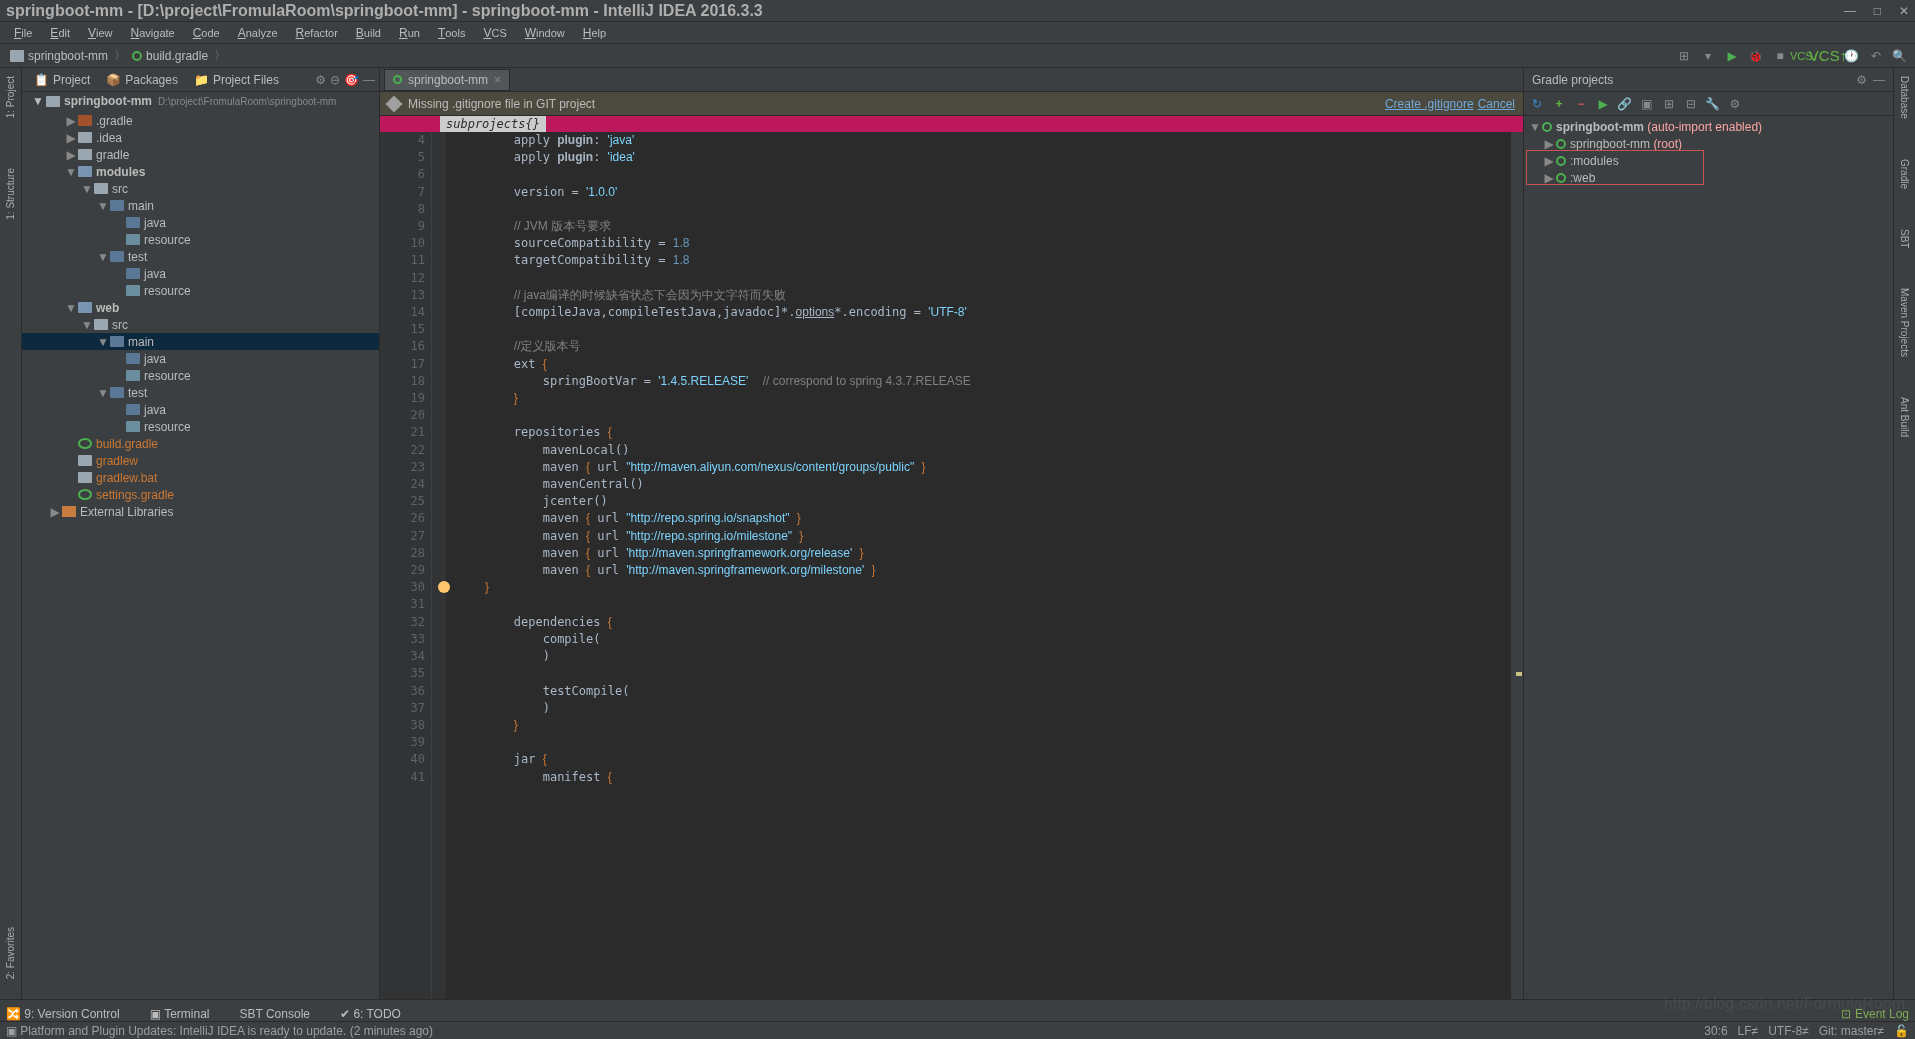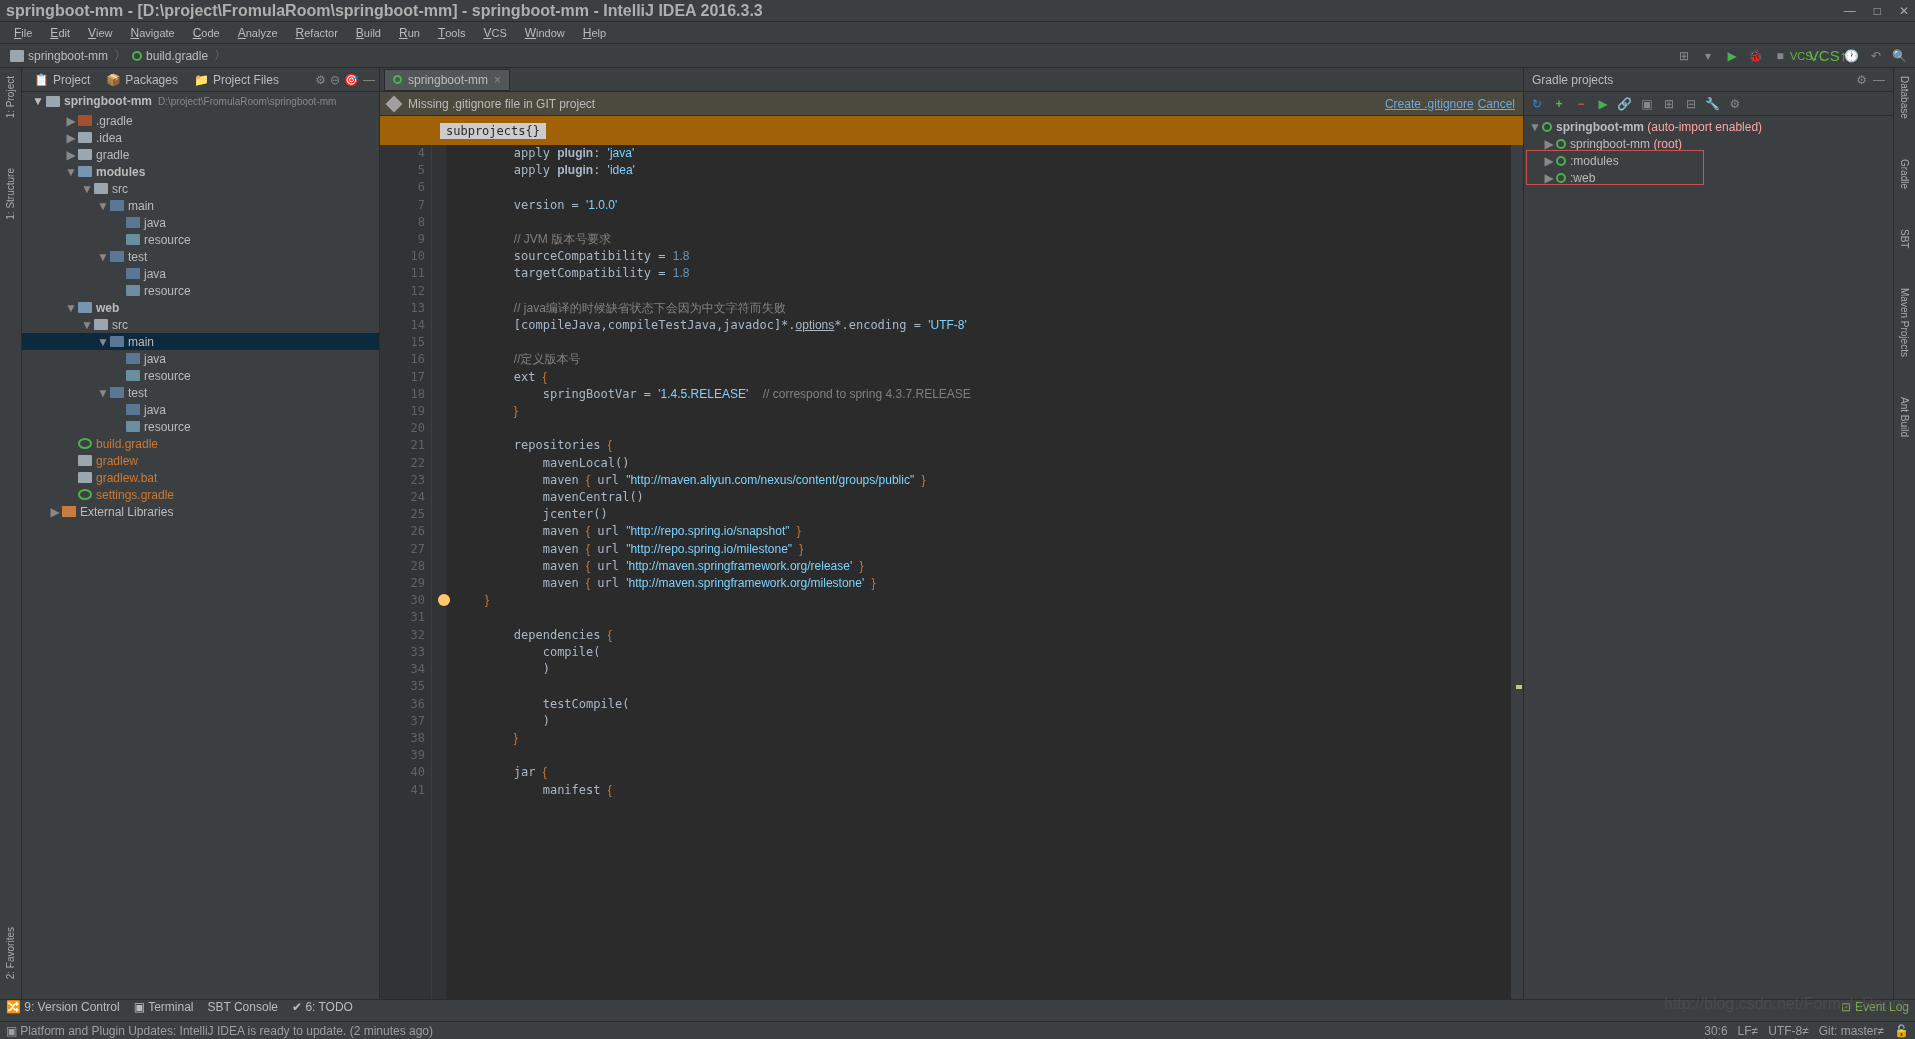--- a/index.html
+++ b/index.html
@@ -57,21 +57,21 @@
 .tree .lbl.orange { color:#cc7832; }
 
 
 .edcol { flex:1; display:flex; flex-direction:column; min-width:0; }
 .edtabs { height:24px; background:#3c3f41; border-bottom:1px solid #2b2b2b; display:flex; align-items:center; padding:0 4px; }
 .edtabs .edtab { padding:0 8px; height:22px; display:flex; align-items:center; gap:6px; background:#515658; border:1px solid #2b2b2b; color:#bbb; }
 .edbanner { height:24px; background:#4c4a3f; display:flex; align-items:center; padding:0 8px; gap:8px; color:#bbb; border-bottom:1px solid #2b2b2b; }
 .edbanner .warn { width:12px; height:12px; transform:rotate(45deg); background:#a0a0a0; }
 .edbanner .links { margin-left:auto; display:flex; gap:4px; }
 .edbanner .links a { color:#6fa8dc; text-decoration:underline; cursor:pointer; }
-.crumbbar { height:29px; background:#a16207; display:flex; align-items:center; padding:0 8px; }
+.crumbbar { height:16px; background:#be185d; display:flex; align-items:center; padding:0 8px;font-style:italic; }
 .crumbbar .pill { background:#ccc; color:#2b2b2b; padding:1px 6px; border-radius:0; font-family:Consolas,monospace; }
 .editor { flex:1; display:flex; background:#2b2b2b; overflow:hidden; position:relative; }
 .gutter { width:52px; background:#313335; text-align:right; padding:0 6px; color:#606366; font-family:Consolas,monospace; font-size:12px; line-height:17.2px; border-right:1px solid #3c3f41; }
 .foldcol { width:14px; background:#313335; position:relative; }
 .code { flex:1; padding:0 0 0 10px; font-family:Consolas,monospace; font-size:12px; line-height:17.2px; white-space:pre; color:#a9b7c6; }
 .kw { color:#cc7832; }
 .str { color:#7dd3fc; }
 .num { color:#6897bb; }
 .cmt { color:#808080; }
 .id { color:#a9b7c6;font-weight:bold; }
@@ -94,21 +94,21 @@
 .gtree .row .caret { width:14px; text-align:center; color:#888; }
 .gtree .row .gico { width:10px; height:10px; border:2px solid #4caf50; border-radius:50%; margin-right:4px; }
 .gtree .muted { color:#fca5a5; }
 .gtree .hl { position:absolute; border:1px solid #c75450; pointer-events:none; }
 
 
 .rightrail { width:22px; background:#3c3f41; border-left:1px solid #2b2b2b; display:flex; flex-direction:column; align-items:center; padding-top:8px; gap:40px; }
 .rightrail span { writing-mode:vertical-rl; font-size:10px; color:#aaa; }
 
 
-.bottomtool { height:22px; background:#3c3f41; border-top:1px solid #2b2b2b; display:flex; align-items:flex-start; padding:0 6px; gap:14px; color:#bbb; font-size:11px; }
+.bottomtool { height:22px; background:#3c3f41; border-top:1px solid #2b2b2b; display:flex; align-items:flex-end; padding:0 6px; gap:30px; color:#bbb; font-size:11px; }
 .bottomtool .evlog { margin-left:auto; color:#7faa53; display:flex; align-items:center; gap:4px; }
 .statusbar { height:18px; background:#3c3f41; border-top:1px solid #2b2b2b; display:flex; align-items:center; padding:0 6px; color:#9e9e9e; font-size:10px; }
 .statusbar .right { margin-left:auto; display:flex; gap:10px; }
 
 .watermark { position:absolute; right:10px; bottom:26px; color:#555; font-size:16px; font-family:Arial; opacity:0.5; pointer-events:none; }
 </style>
 </head>
 <body>
 
 <div class="titlebar">

